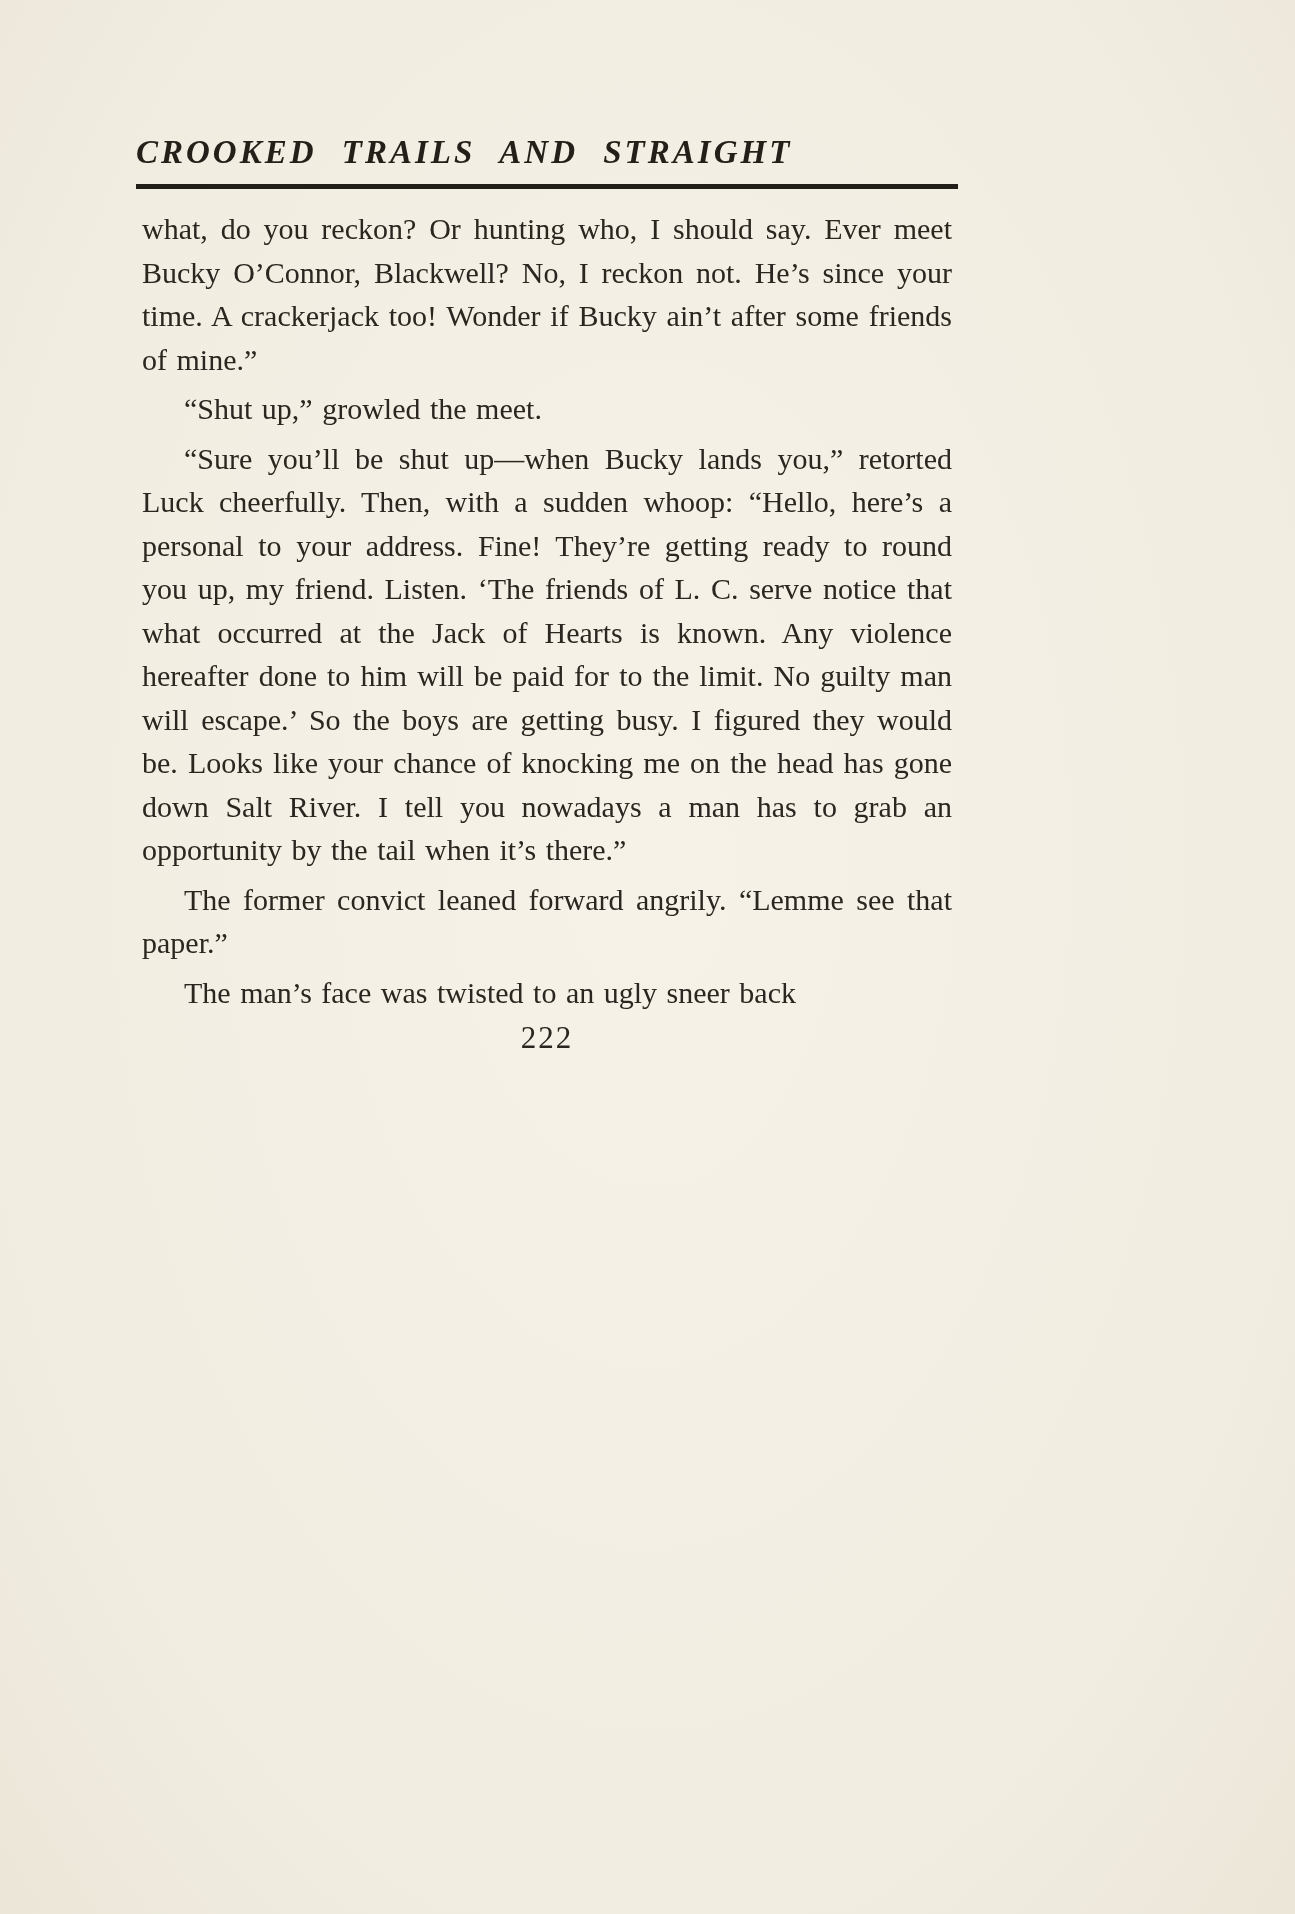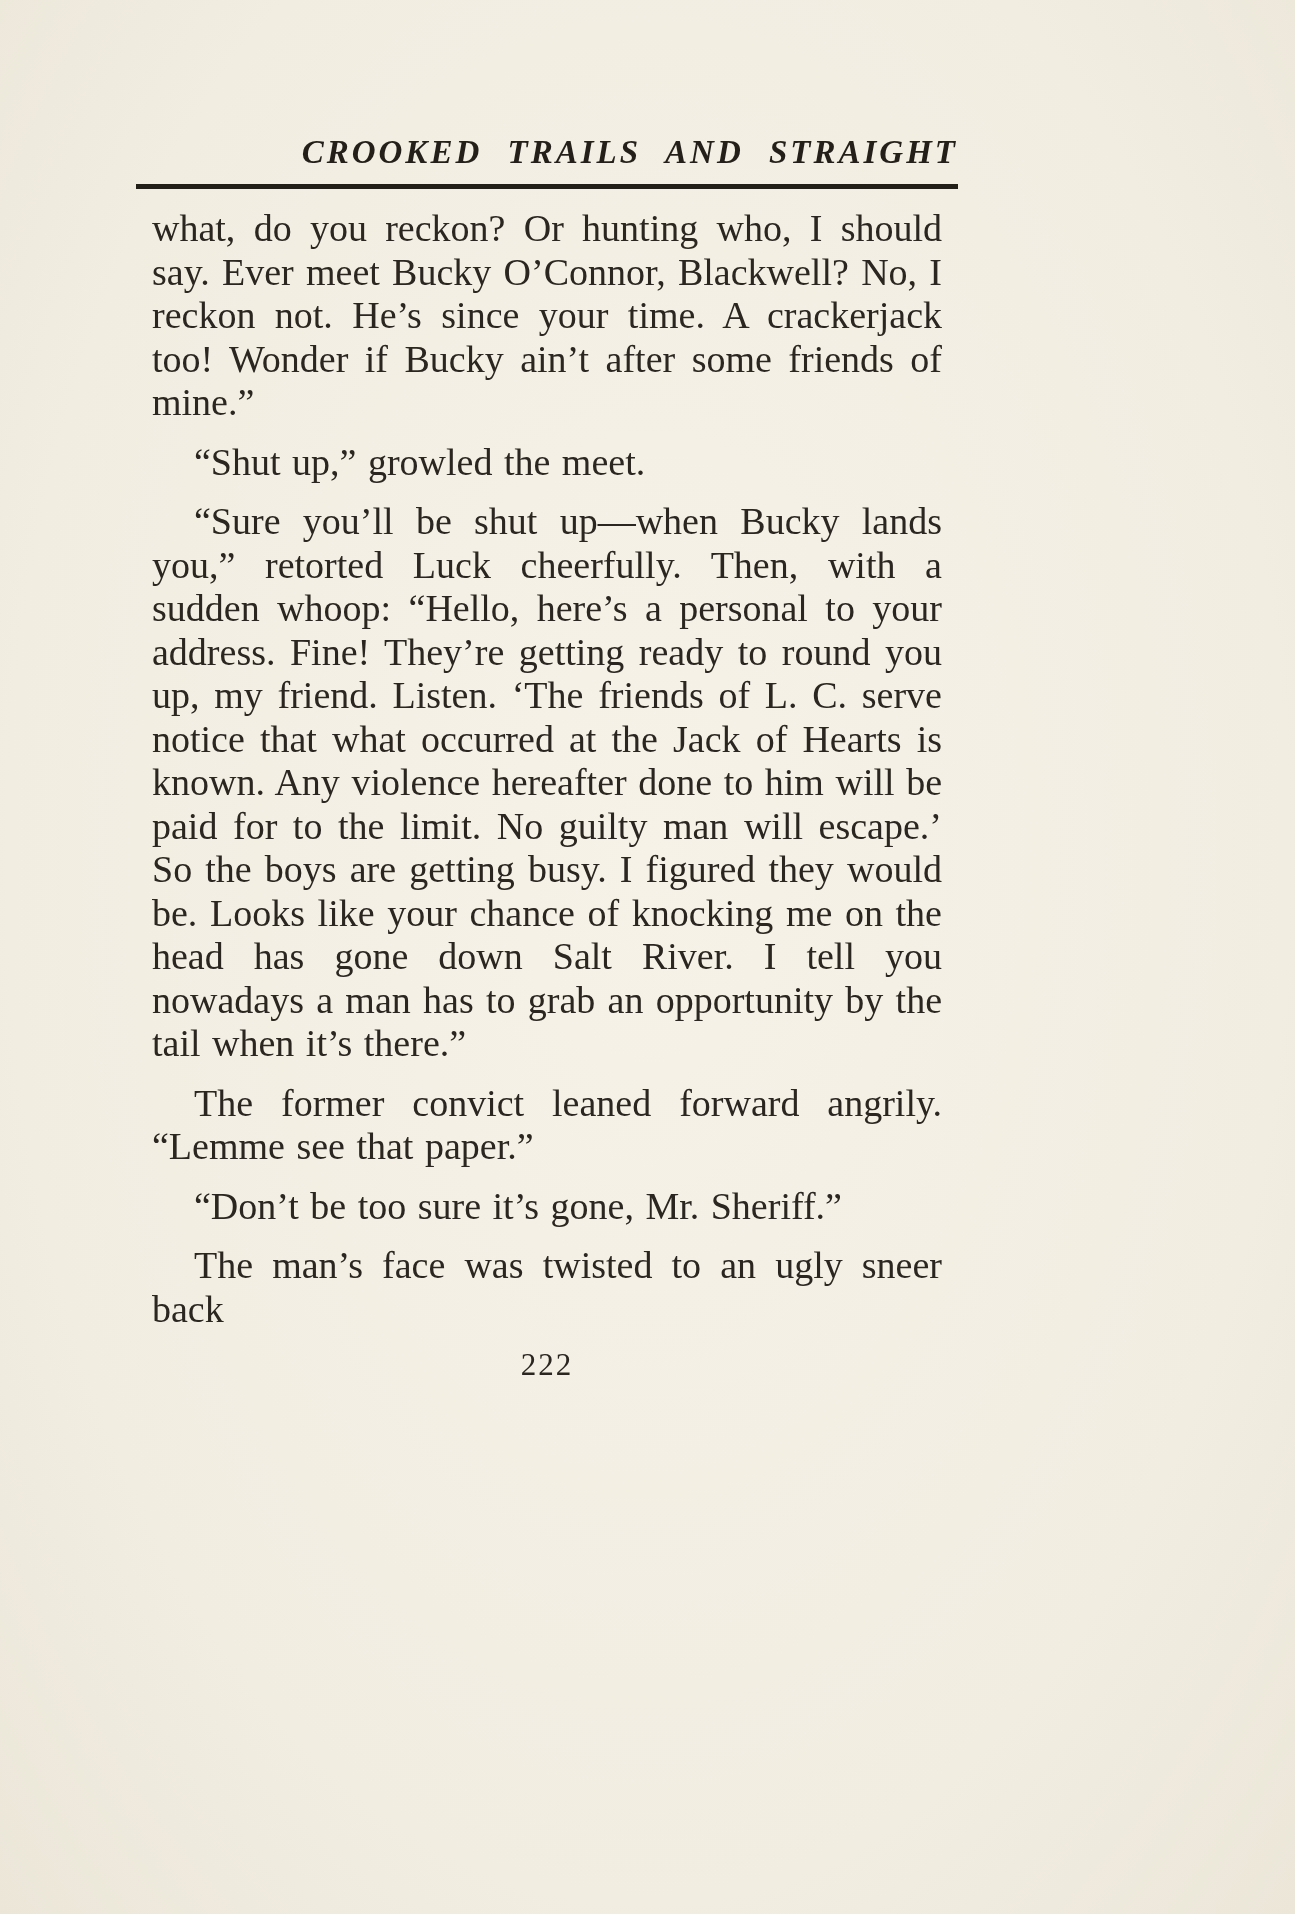--- a/index.html
+++ b/index.html
@@ -16,42 +16,42 @@
     color: #2b2620;
     overflow: hidden;
   }
   .text-col {
     position: absolute;
     left: 136px;
     top: 134px;
     width: 822px;
   }
   .running-head {
-    text-align: right;
+    text-align: left;
     font-style: italic;
     font-weight: bold;
     font-size: 33px;
     letter-spacing: 3px;
     word-spacing: 14px;
     color: #241f19;
     white-space: nowrap;
   }
   .head-rule {
     height: 5px;
     background: #221e18;
     margin-top: 13px;
     margin-bottom: 0;
     border: none;
   }
   .body-text {
     margin-top: 18px;
   }
   .body-text p {
-    margin: 16px;
-    font-size: 38px;
+    margin: 6px;
+    font-size: 30px;
     line-height: 43.5px;
     text-align: justify;
     text-align-last: left;
     text-indent: 42px;
     word-spacing: 2px;
   }
   .body-text p.no-indent {
     text-indent: 0;
   }
   .page-number {
@@ -69,19 +69,18 @@
 
   <div class="running-head">CROOKED TRAILS AND STRAIGHT</div>
 
   <div class="head-rule"></div>
 
   <div class="body-text">
     <p class="no-indent">what, do you reckon?  Or hunting who, I should say.  Ever meet Bucky O’Connor, Blackwell?  No, I reckon not.  He’s since your time.  A crackerjack too!  Wonder if Bucky ain’t after some friends of mine.”</p>
     <p>“Shut up,” growled the meet.</p>
     <p>“Sure you’ll be shut up—when Bucky lands you,” retorted Luck cheerfully.  Then, with a sudden whoop: “Hello, here’s a personal to your address. Fine!  They’re getting ready to round you up, my friend.  Listen.  ‘The friends of L. C. serve notice that what occurred at the Jack of Hearts is known. Any violence hereafter done to him will be paid for to the limit.  No guilty man will escape.’  So the boys are getting busy.  I figured they would be. Looks like your chance of knocking me on the head has gone down Salt River.  I tell you nowadays a man has to grab an opportunity by the tail when it’s there.”</p>
     <p>The former convict leaned forward angrily. “Lemme see that paper.”</p>
-    <p>“Don’t be too sure it’s gone, Mr. Sheriff.”</p>
     <p>The man’s face was twisted to an ugly sneer back</p>
   </div>
 
   <div class="page-number">222</div>
 
 </div>
 
 </body></html>

